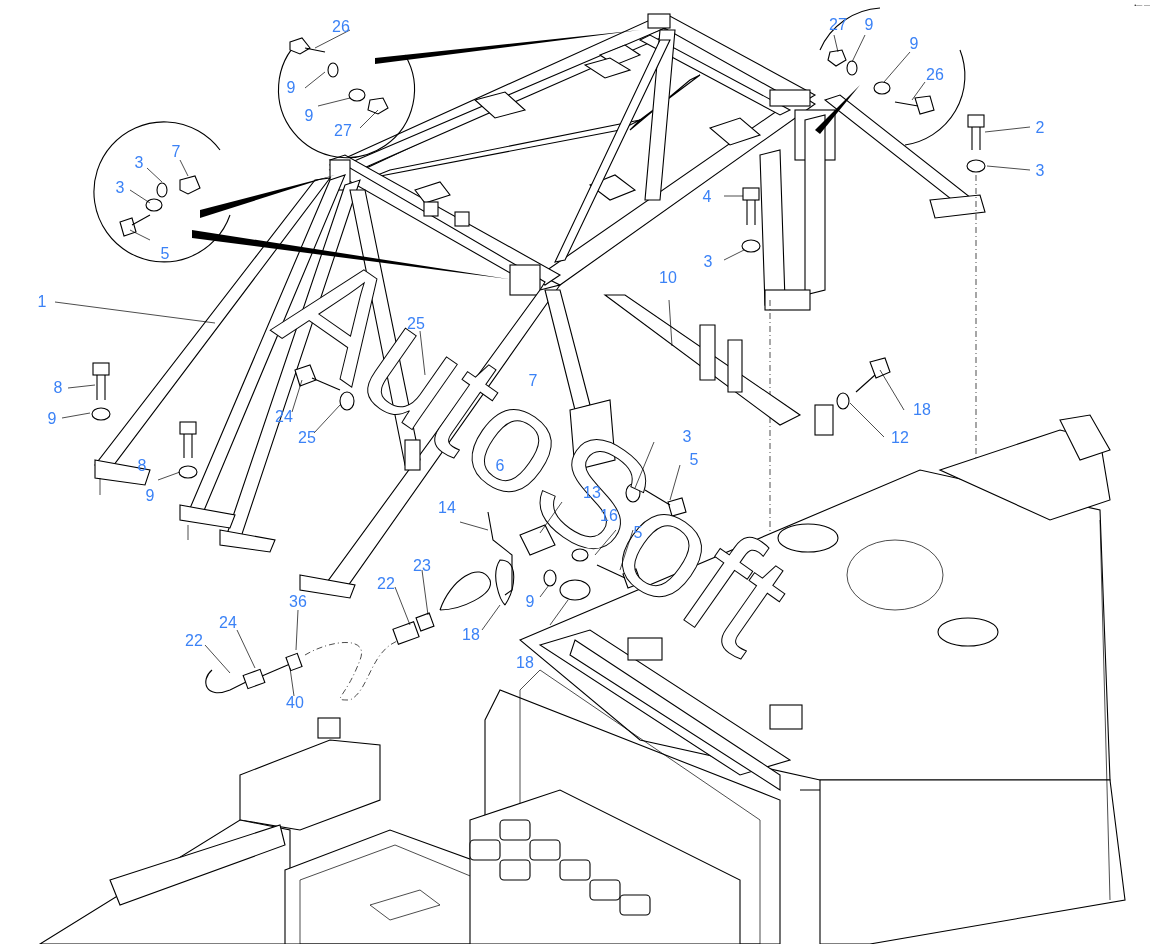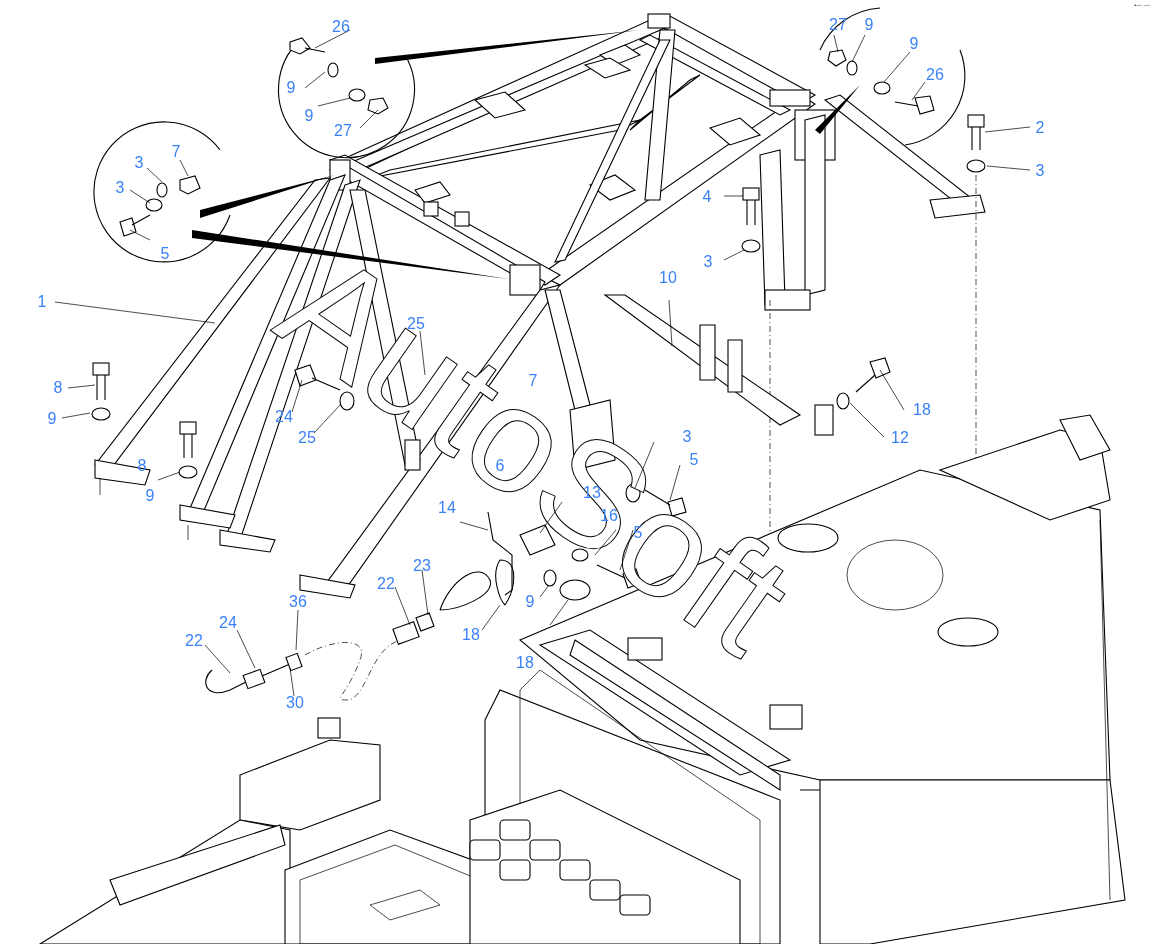--- a/index.html
+++ b/index.html
@@ -309,17 +309,17 @@
 
 <div class="callout" style="left:530px;top:602px">9</div>
 <div class="callout" style="left:525px;top:663px">18</div>
 <div class="callout" style="left:471px;top:635px">18</div>
 
 <div class="callout" style="left:386px;top:584px">22</div>
 <div class="callout" style="left:422px;top:566px">23</div>
 <div class="callout" style="left:298px;top:602px">36</div>
 <div class="callout" style="left:228px;top:623px">24</div>
 <div class="callout" style="left:194px;top:641px" id="c22x">22</div>
-<div class="callout" style="left:295px;top:703px">30</div>
+<div class="callout" style="left:295px;top:703px">40</div>
 
 <div class="corner-mark">•— —</div>
 
 </div>
 
 </body></html>

